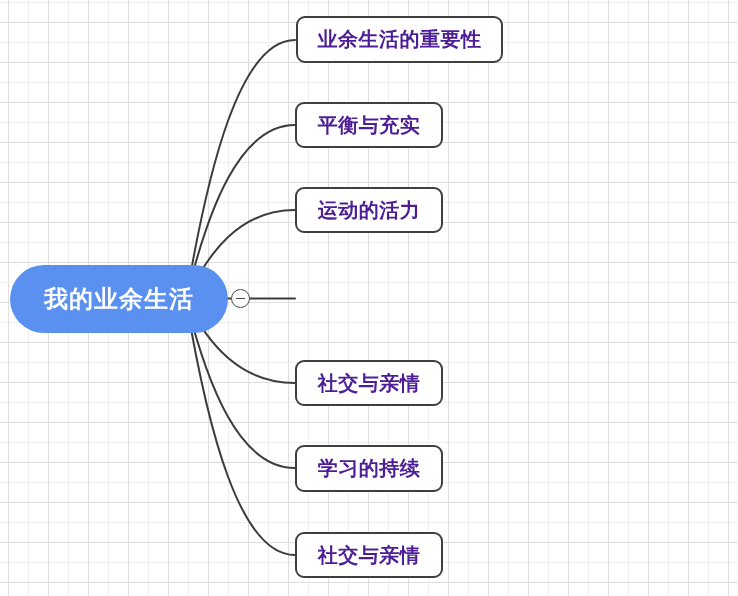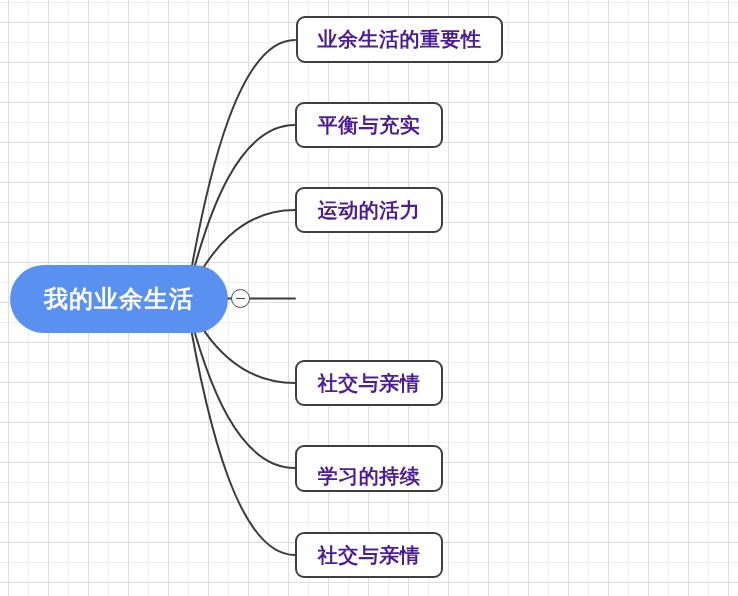--- a/index.html
+++ b/index.html
@@ -54,21 +54,21 @@
     color: #4c1d95;
     font-size: 20px;
     font-weight: bold;
     letter-spacing: 0.5px;
   }
   .branch-1 { left: 296px; top: 16px;  width: 207px; height: 47px; }
   .branch-2 { left: 295px; top: 102px; width: 148px; height: 46px; }
   .branch-3 { left: 295px; top: 187px; width: 148px; height: 46px; }
   .branch-4 { left: 295px; top: 275px; width: 148px; height: 46px; }
   .branch-5 { left: 295px; top: 360px; width: 148px; height: 46px; }
-  .branch-6 { left: 295px; top: 445px; width: 148px; height: 47px; align-items: flex-end; }
+  .branch-6 { left: 295px; top: 445px; width: 148px; height: 47px; }
   .branch-7 { left: 295px; top: 532px; width: 148px; height: 46px; }
   .collapse-button {
     position: absolute;
     left: 231px; top: 289px;
     width: 19px; height: 19px;
     box-sizing: border-box;
     background: #ffffff;
     border: 1.5px solid #4a4a4a;
     border-radius: 50%;
     z-index: 3;

